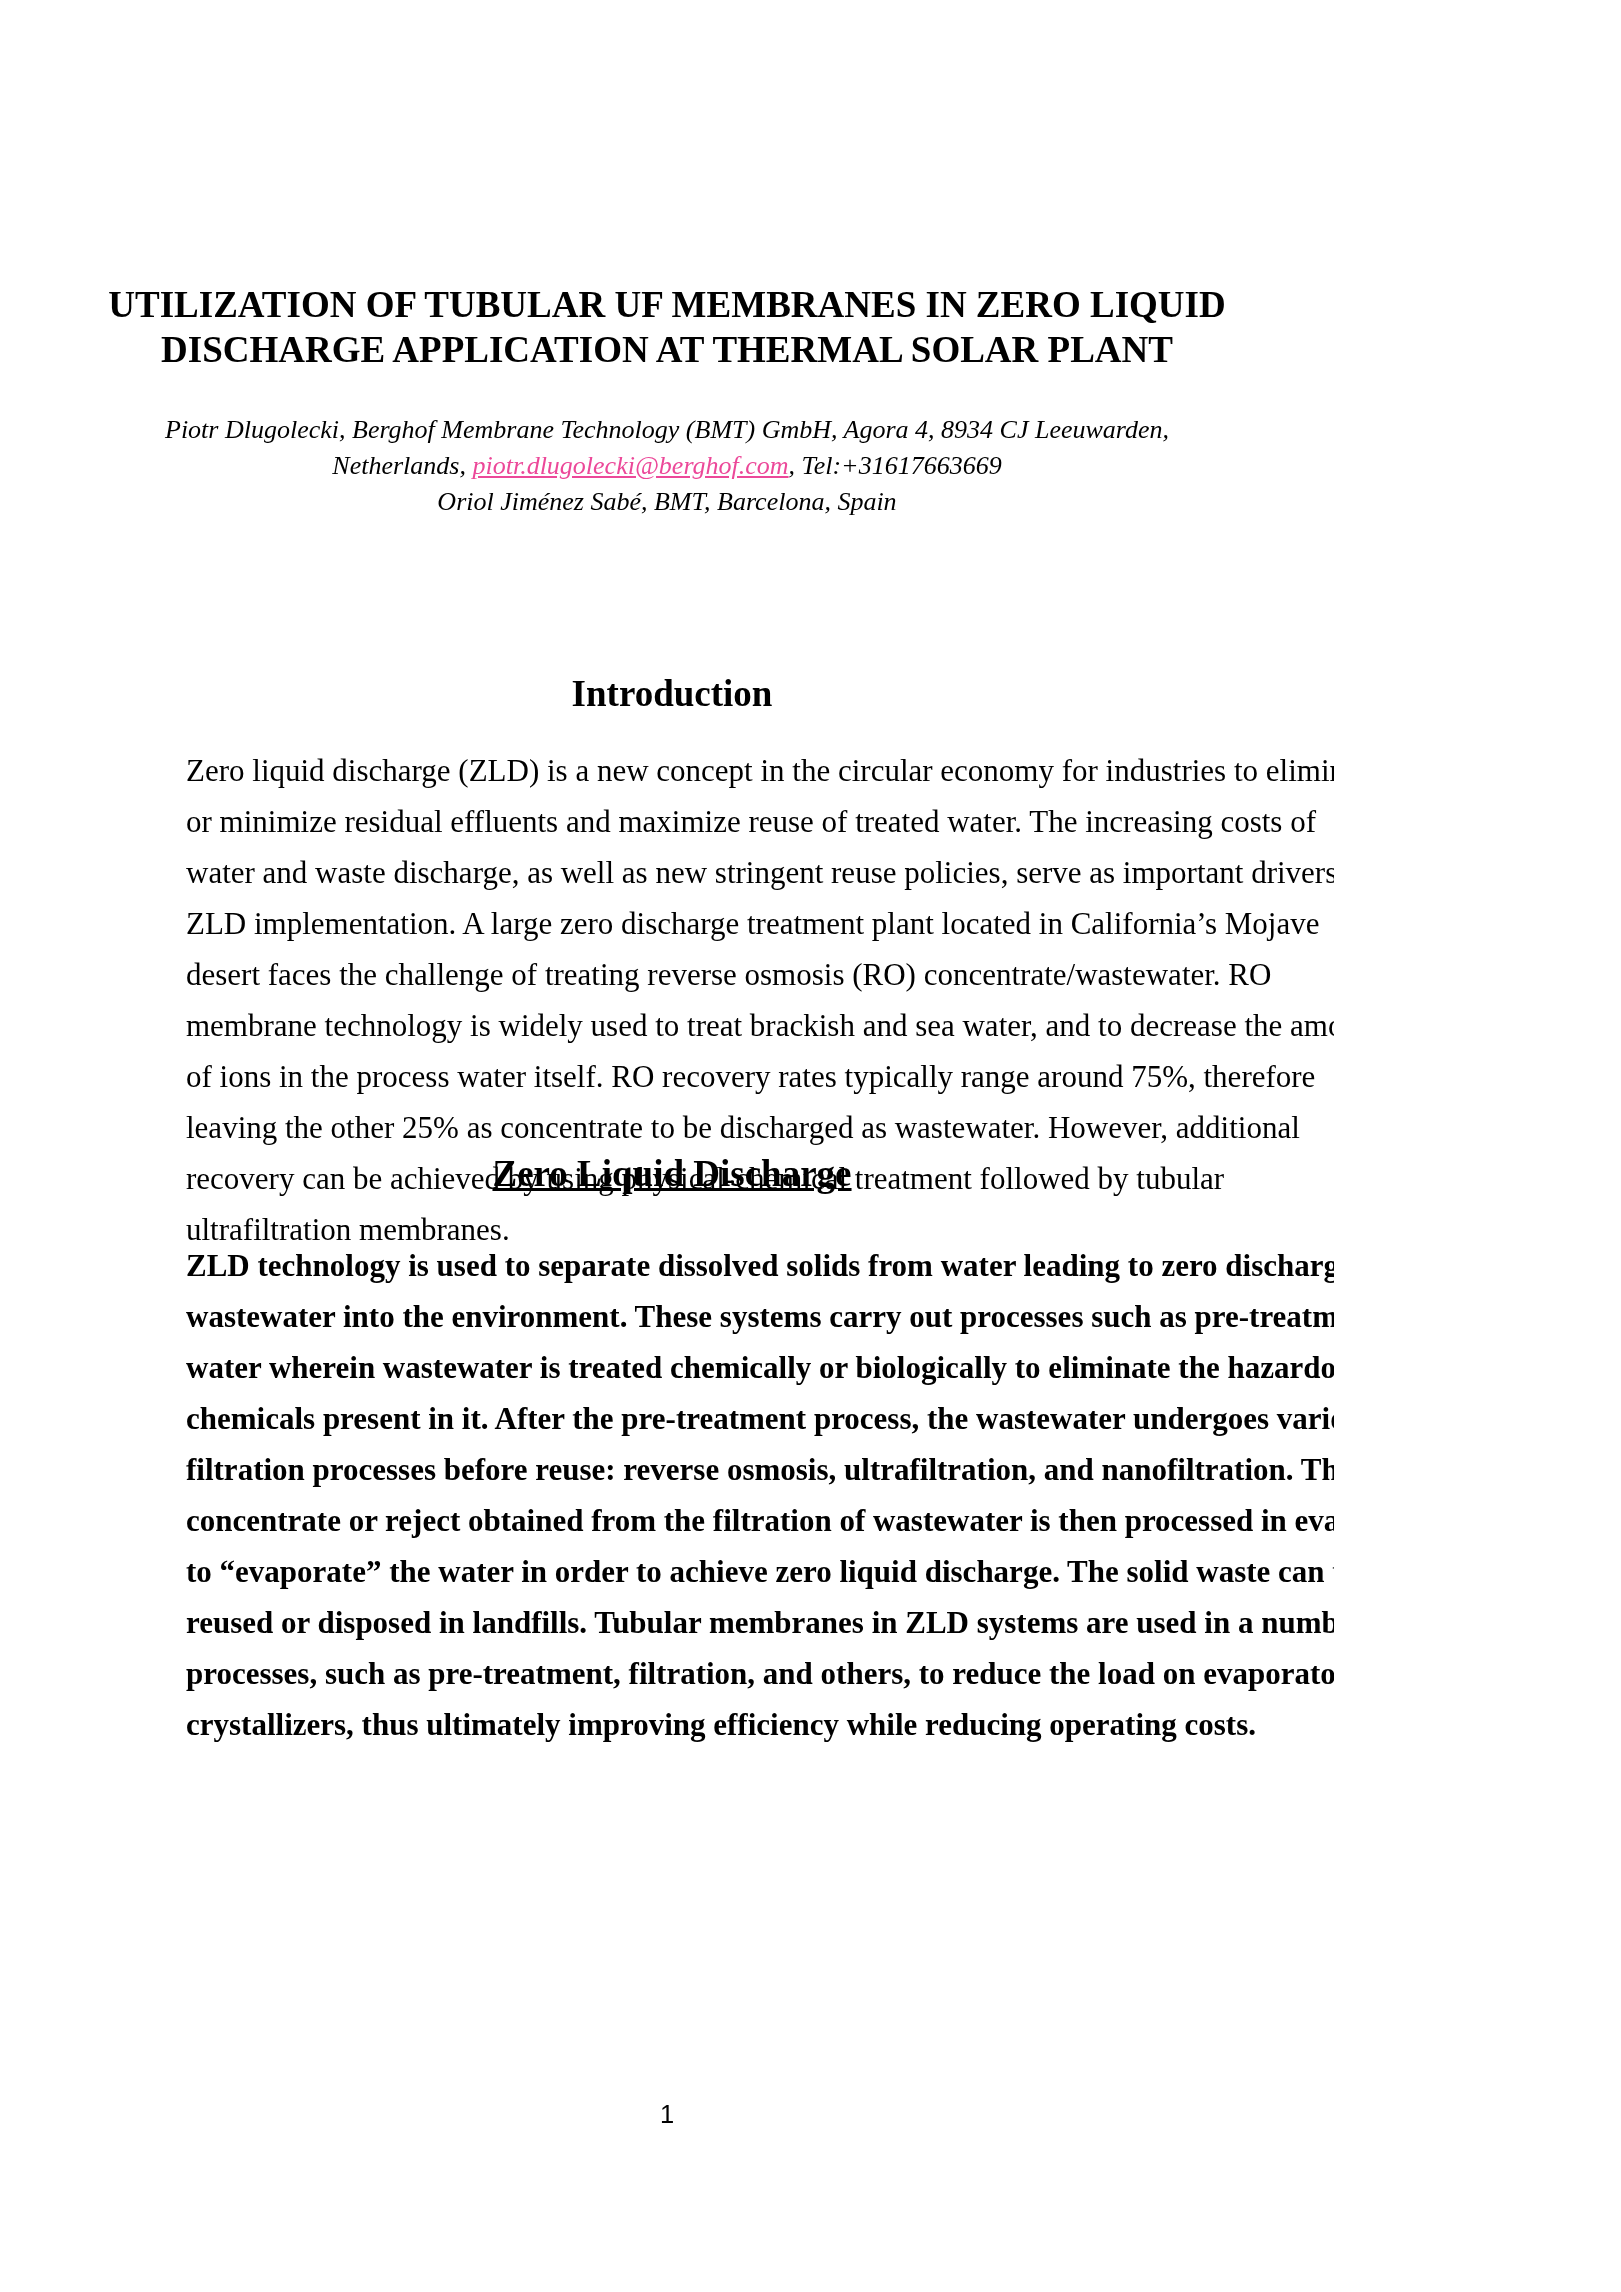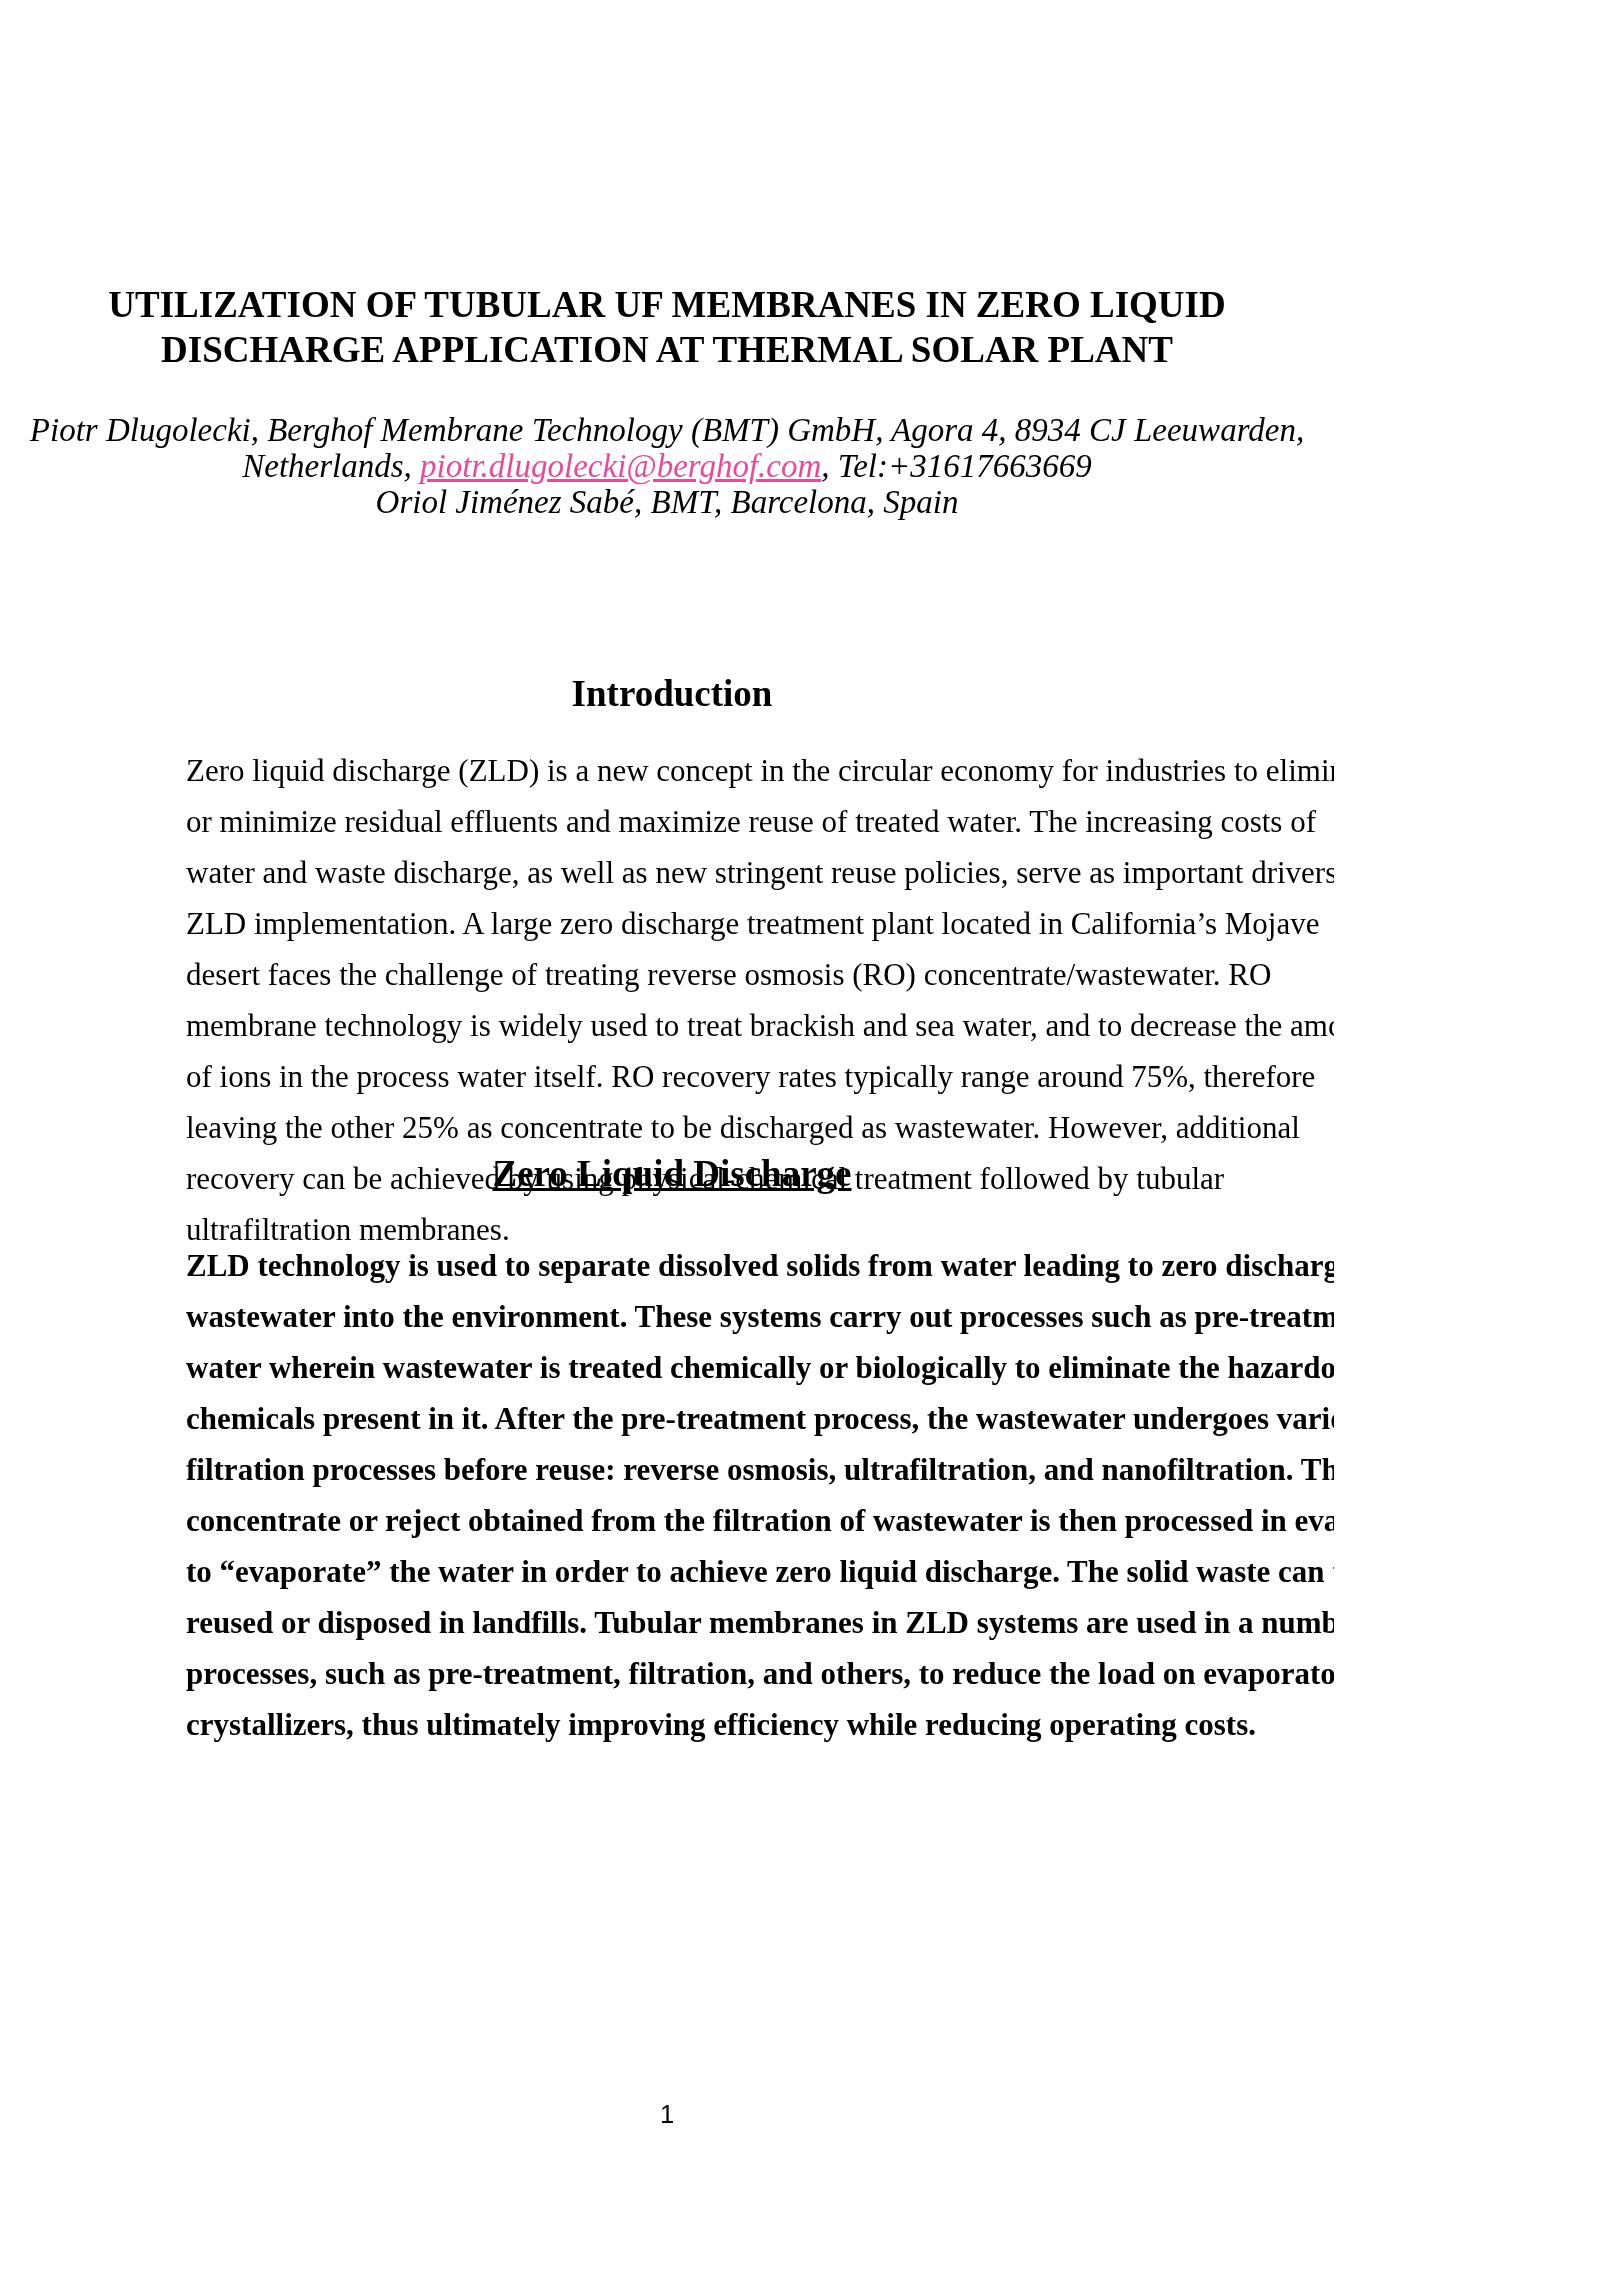--- a/index.html
+++ b/index.html
@@ -24,21 +24,21 @@
     font-weight: bold;
     white-space: pre-line;
   }
   .authors {
     position: absolute;
     top: 412px;
     left: 0;
     width: 100%;
     text-align: center;
     font-style: italic;
-    font-size: 33px;
+    font-size: 26px;
     line-height: 36px;
   }
   .author-line { width: 100%; }
   .email-link {
     color: #ec4899;
     text-decoration: underline;
     font-style: italic;
     cursor: pointer;
   }
   .heading {

